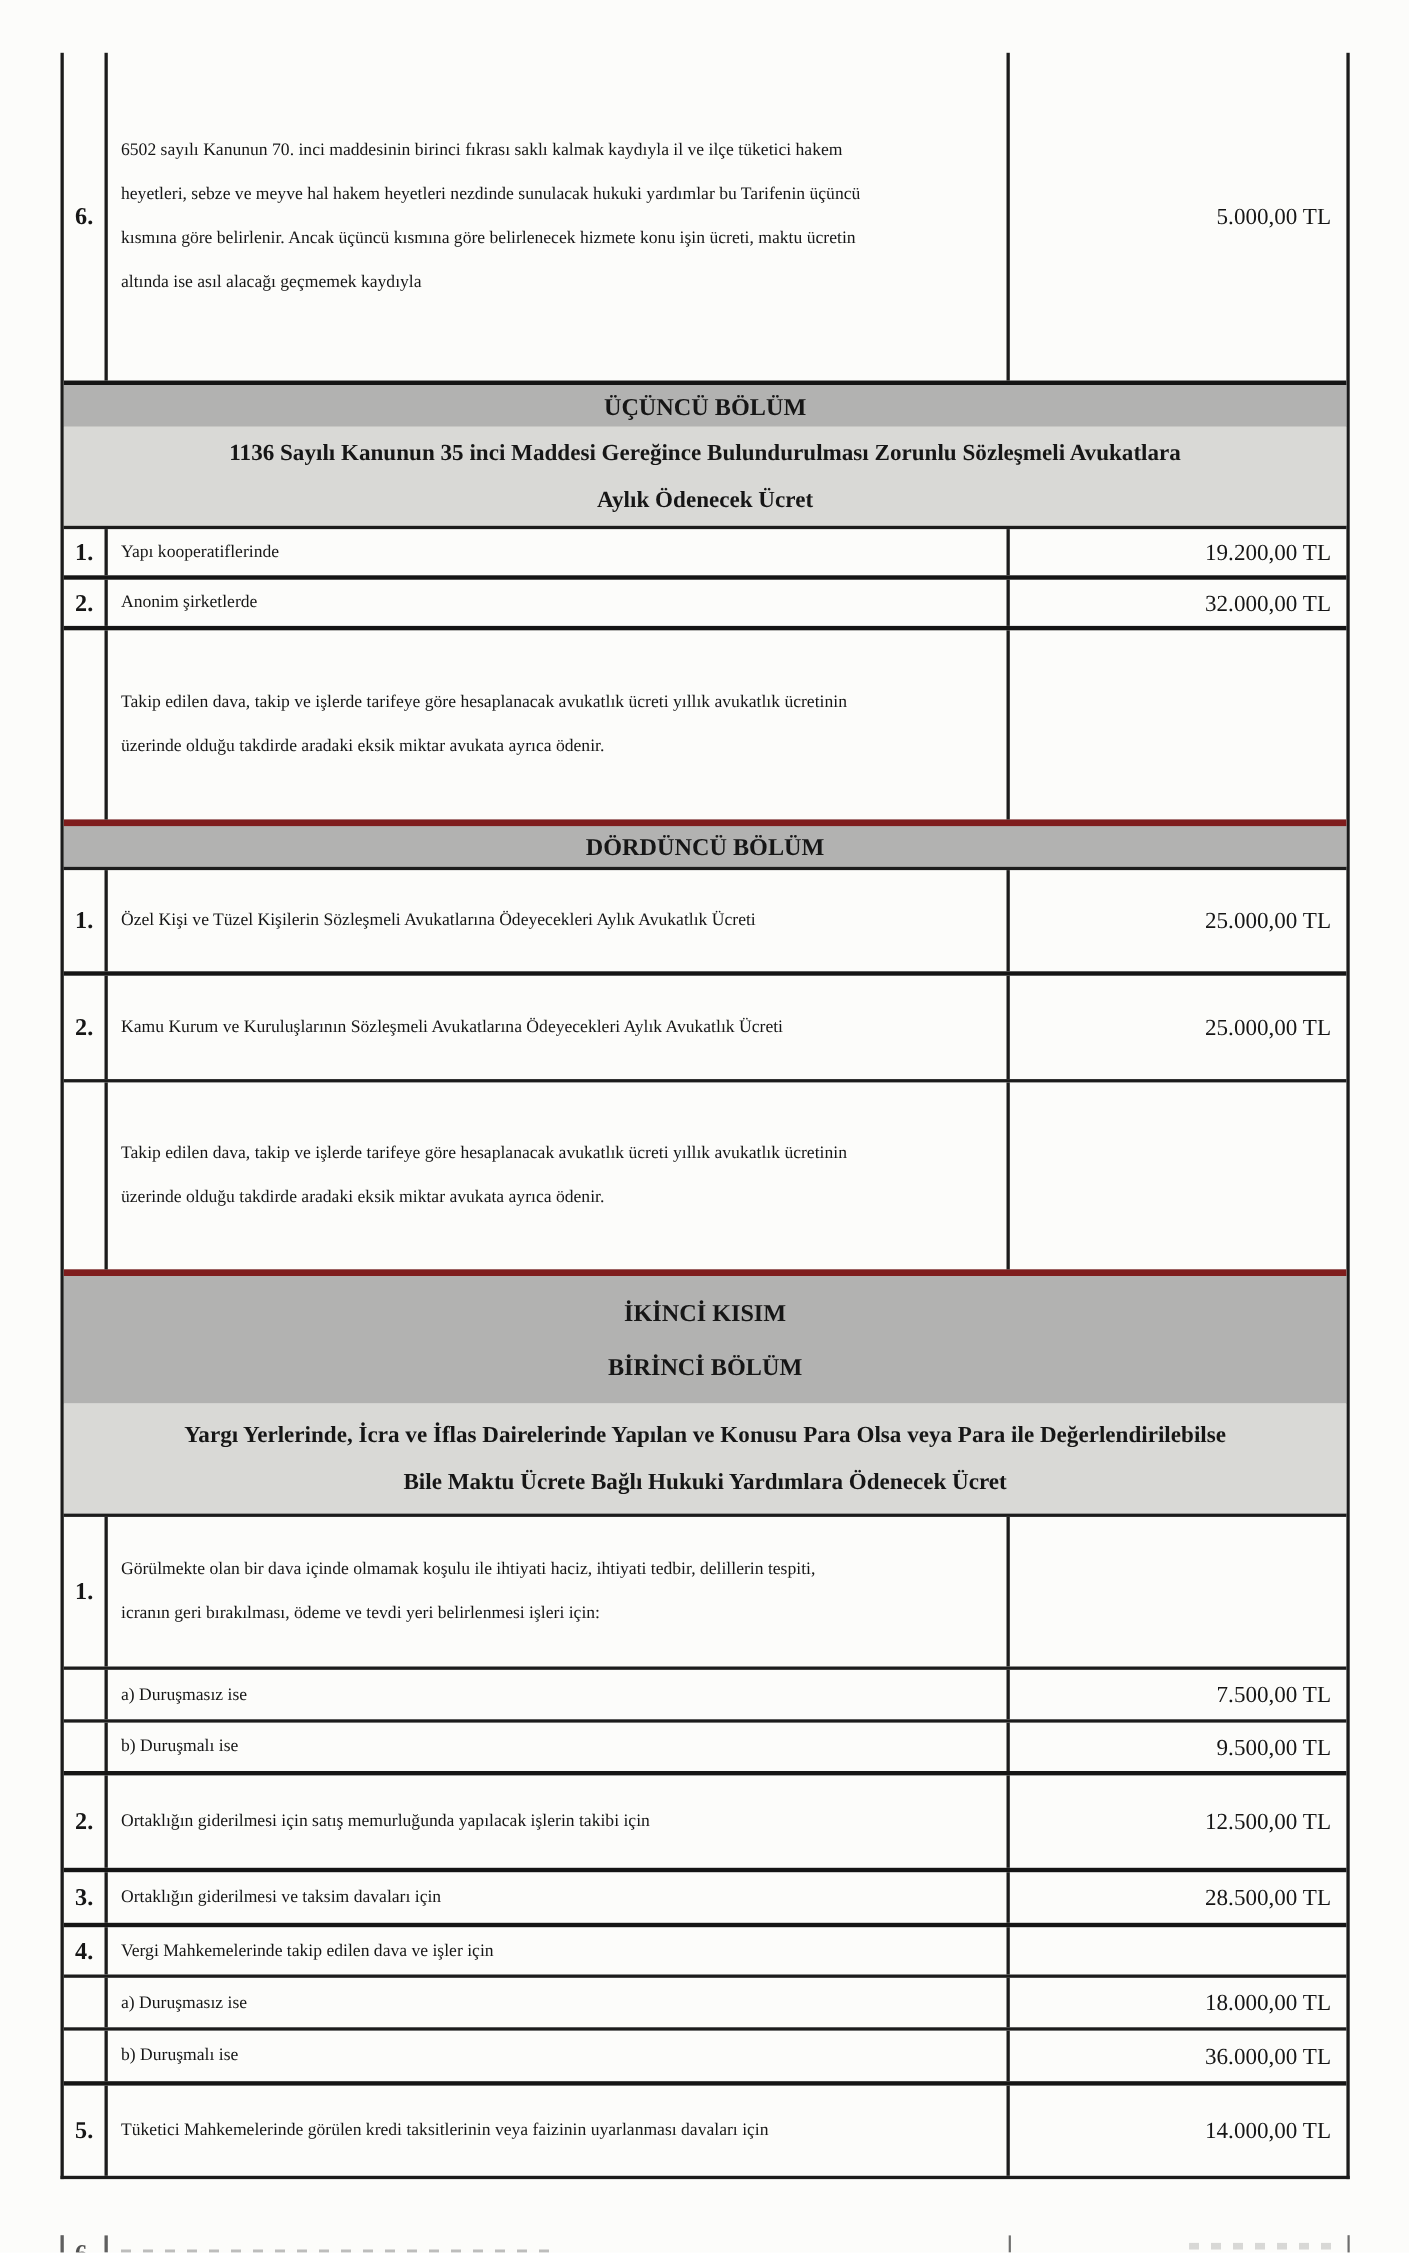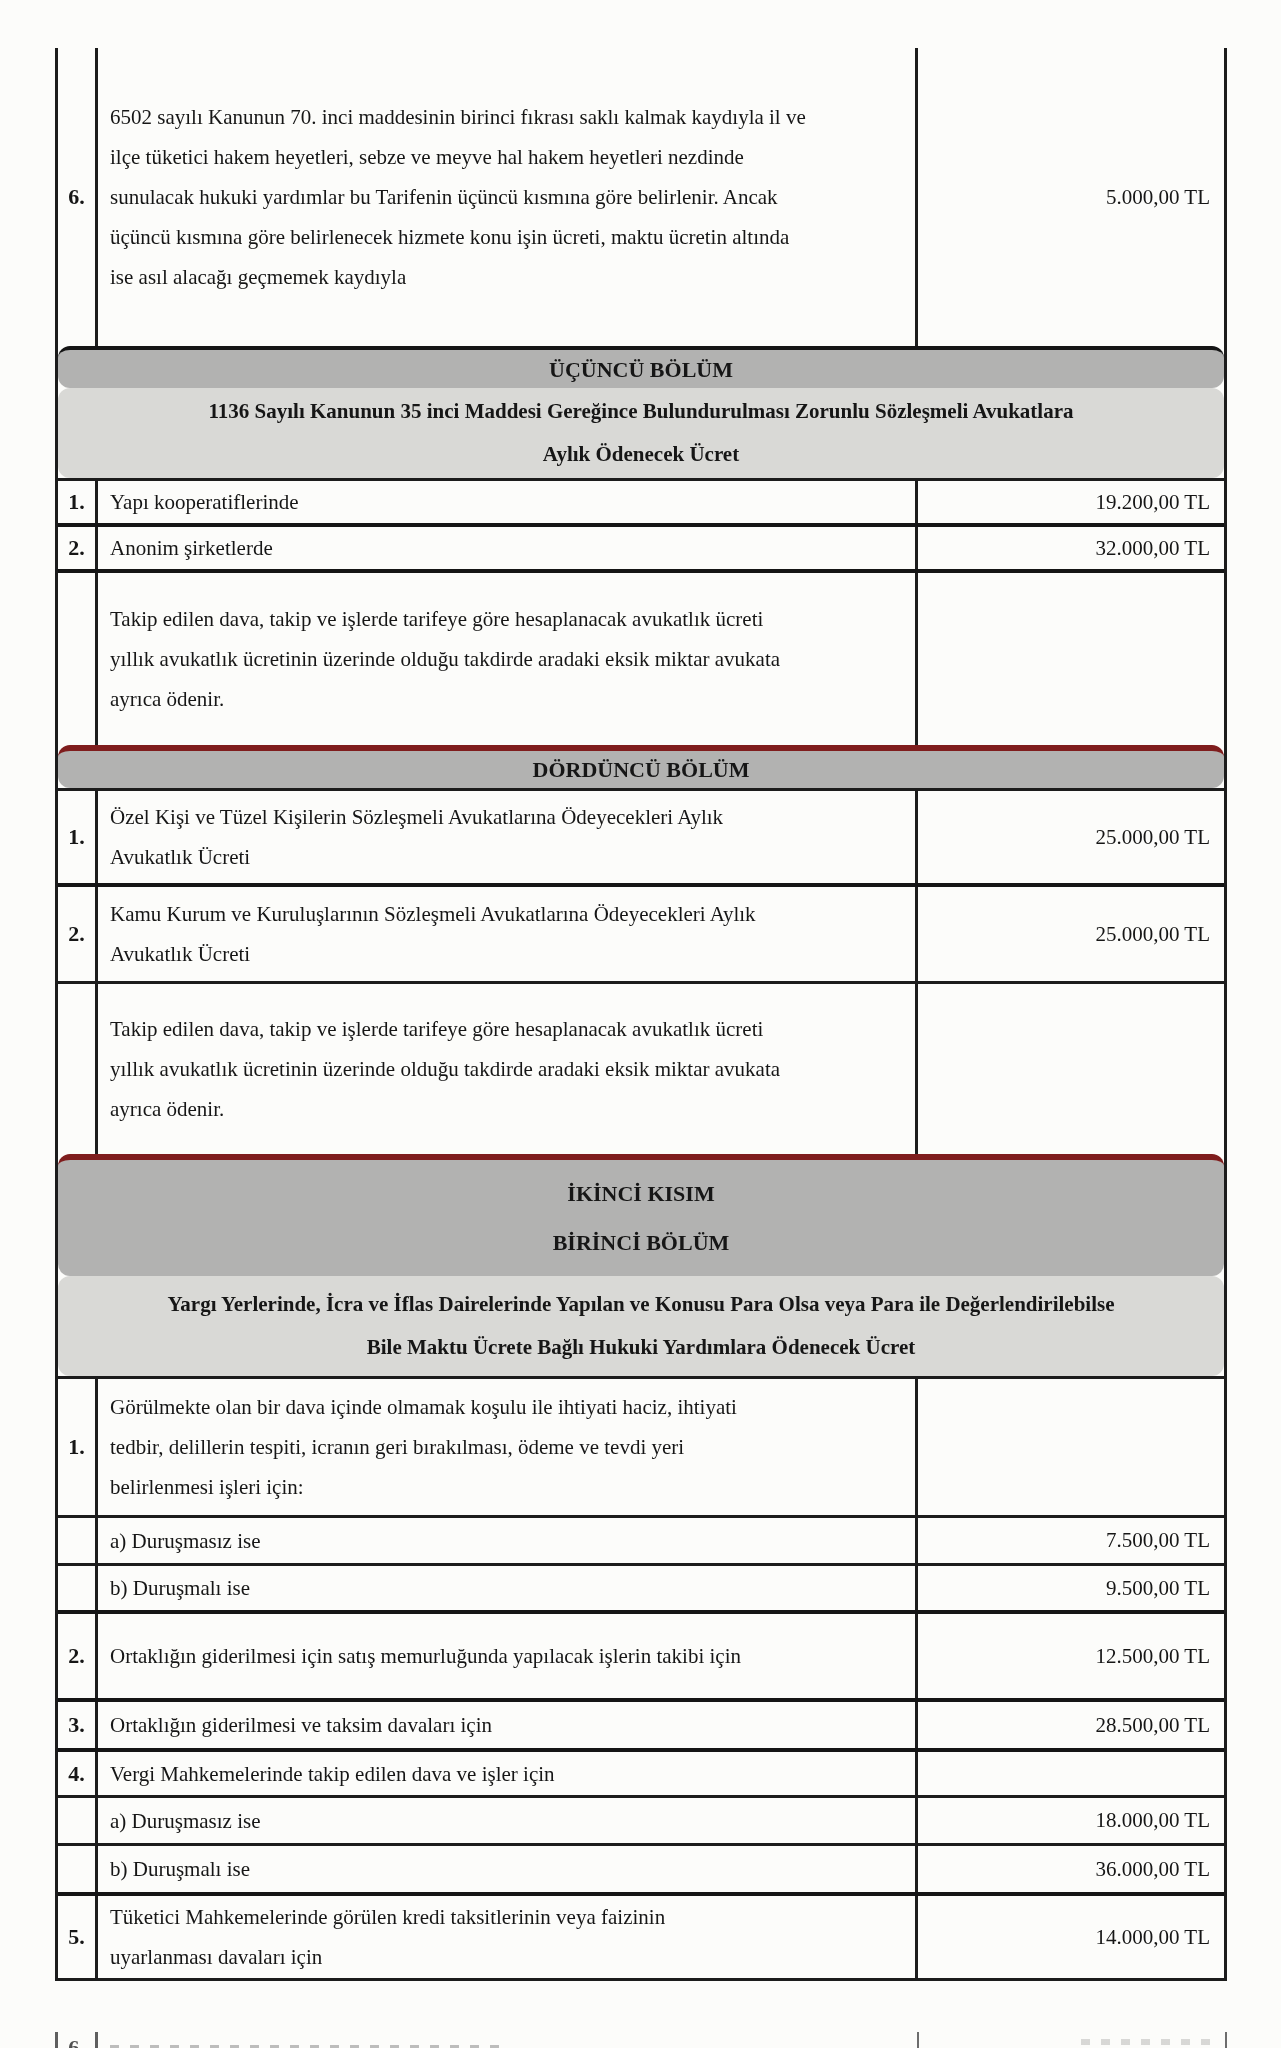--- a/index.html
+++ b/index.html
@@ -15,30 +15,30 @@
   .sep3{border-top:3px solid #1c1c1c;}
   .sep4{border-top:4px solid #151515;}
   .sep5{border-top:6px solid #7f1d1d;}
   .cell{box-sizing:border-box;}
   .no{
     flex:0 0 40px;border-right:3px solid #1c1c1c;display:flex;align-items:center;
     justify-content:center;font-weight:bold;font-size:22px;
   }
   .txt{
     flex:1;border-right:3px solid #1c1c1c;display:flex;align-items:center;
-    padding:6px 8px 6px 12px;font-size:21px;line-height:40px;
+    padding:6px 8px 6px 12px;font-size:16px;line-height:40px;
   }
   .txt .inner{max-width:700px;}
   .val{
     flex:0 0 306px;display:flex;align-items:center;justify-content:flex-end;
     padding-right:14px;font-size:21px;
   }
   .band{
     display:flex;flex-direction:column;align-items:center;justify-content:center;
-    font-weight:bold;text-align:center;border-radius:12px;
+    font-weight:bold;text-align:center;
   }
   .band.dark{background:#b2b2b1;font-size:22px;}
   .band.light{background:#d9d9d6;font-size:21px;justify-content:center;}
   .band .inner{line-height:43px;}
   .band .w900{max-width:900px;}
   .band .w960{max-width:960px;}
   .kline{line-height:49px;font-size:22px;}
   
   .h-cont{height:298px;}
   .h-band{height:42px;}

